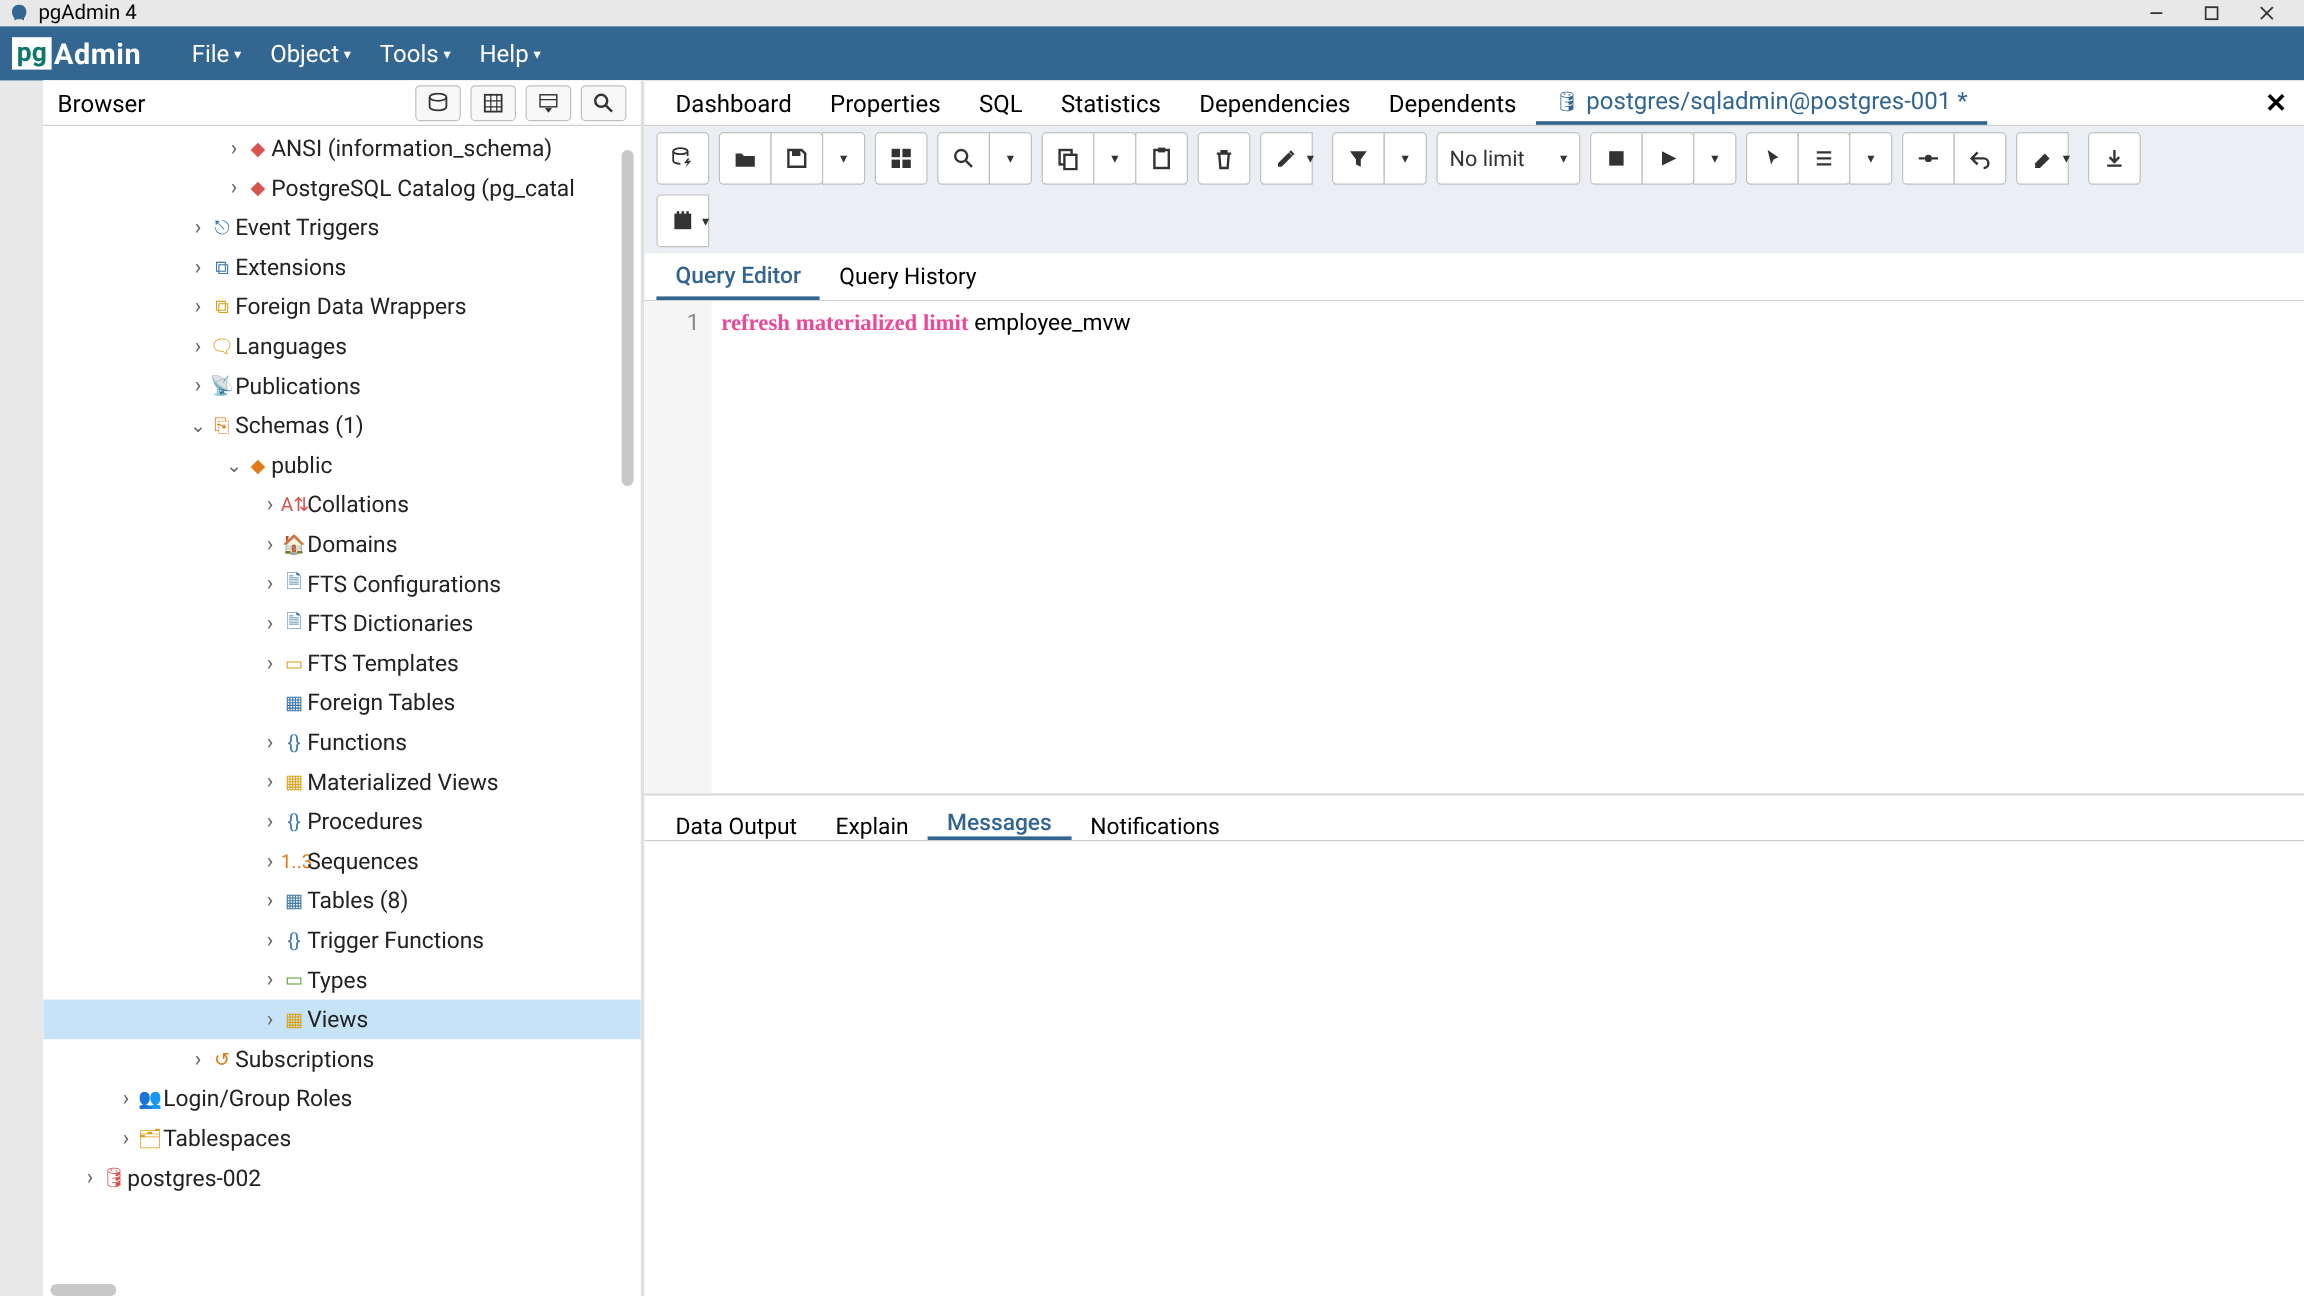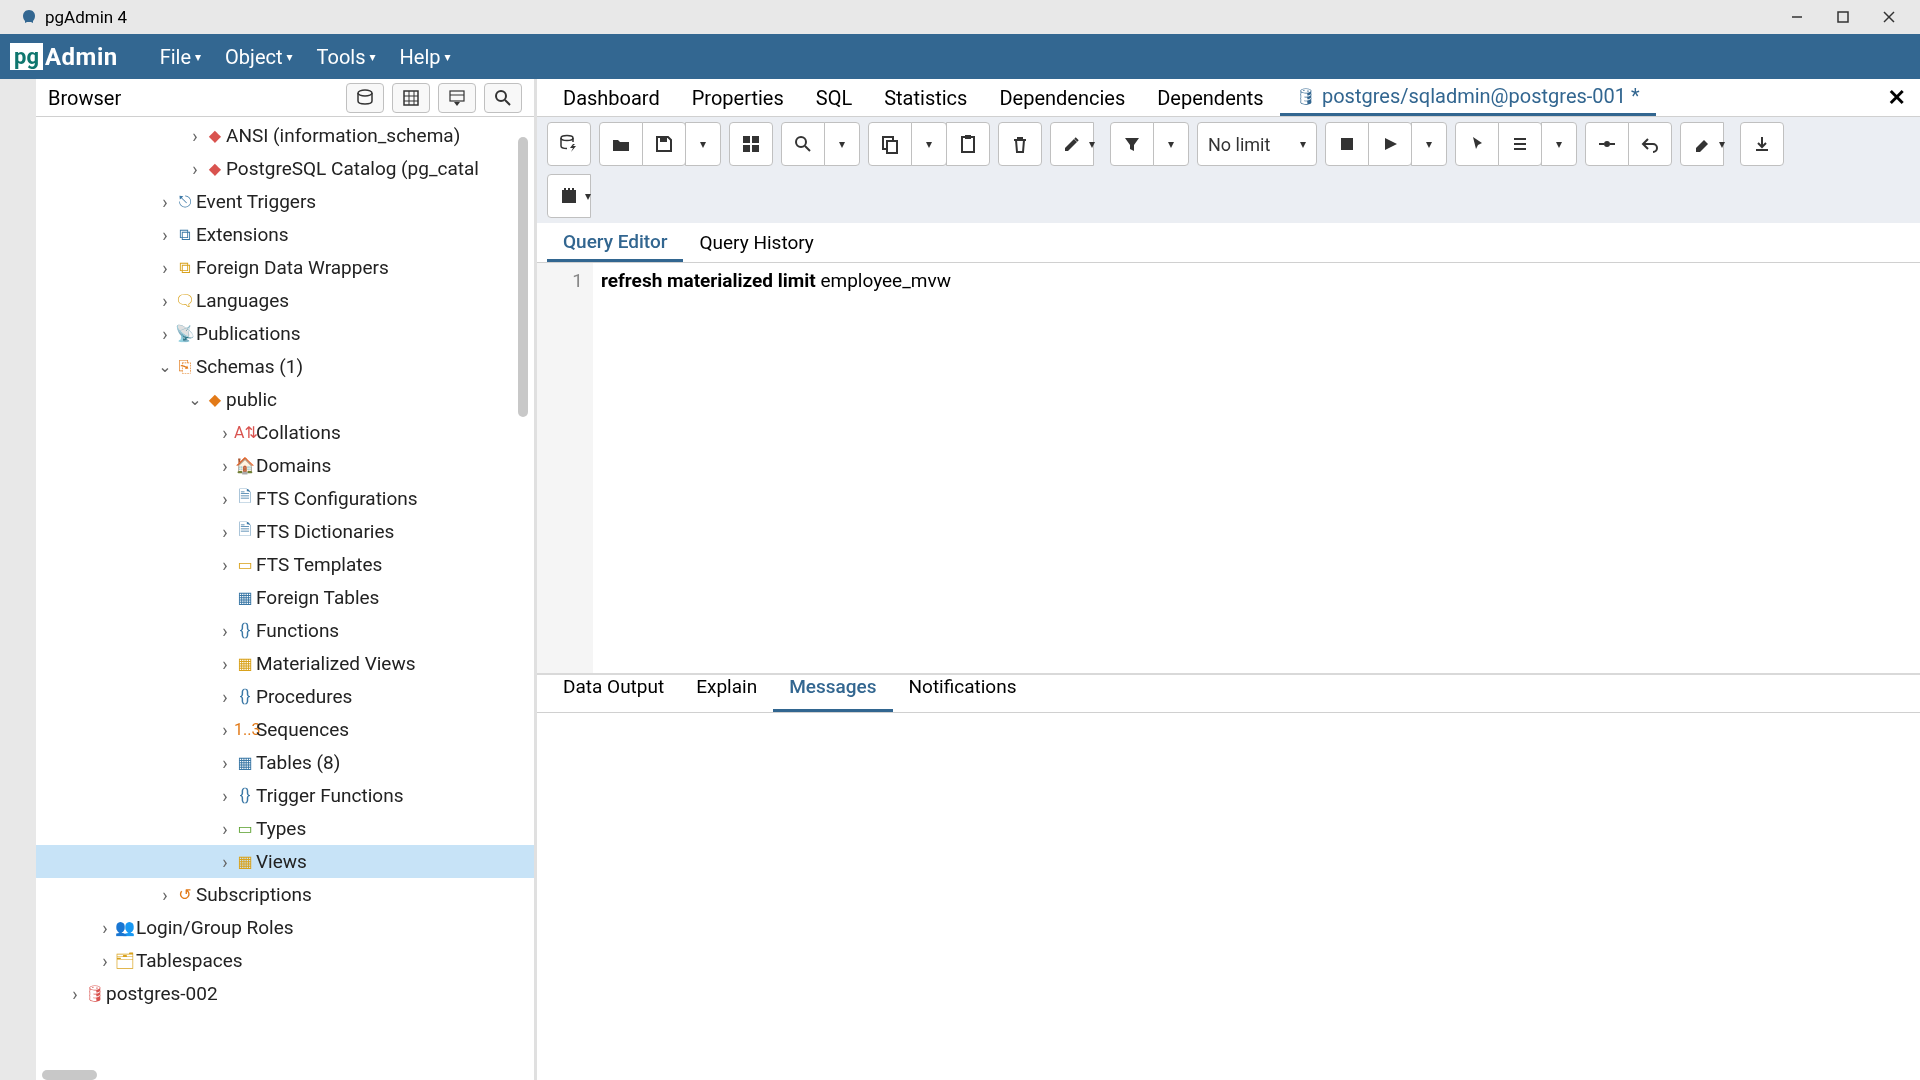--- a/index.html
+++ b/index.html
@@ -1,19 +1,19 @@
 <!DOCTYPE html>
 <html><head>
 <meta charset="utf-8">
 <style>
   * { box-sizing: border-box; margin: 0; padding: 0; font-family: -apple-system, BlinkMacSystemFont, "Segoe UI", Roboto, Helvetica, Arial, sans-serif; }
   body { width: 1920px; height: 1080px; overflow: hidden; background: #e8e8e8; display: flex; flex-direction: column; }
   
   
-  .titlebar { height: 34px; background: #e8e8e8; display: flex; align-items: center; padding: 0 8px; font-size: 17px; margin-left: 13px; }
+  .titlebar { height: 22px; background: #e8e8e8; display: flex; align-items: center; padding: 0 8px; font-size: 17px; }
   .titlebar-icon { width: 16px; height: 16px; margin-right: 8px; }
   .titlebar-spacer { flex: 1; }
   .winbtn { width: 46px; height: 34px; display: flex; align-items: center; justify-content: center; color: #333; }
 
   
   .menubar { height: 45px; background: #336791; display: flex; align-items: center; padding: 0 10px; color: #fff; font-size: 20px; }
   .logo { display:flex; align-items:center; gap:2px; margin-right: 30px; }
   .logo .pg { background:#fff; color:#0f766e; font-weight:bold; padding:1px 4px; border-radius:0; font-size:22px;}
   .logo .admin { color:#fff; font-weight:bold; font-size:24px; letter-spacing:0.5px;text-align:center;}
   .menu-item { padding: 0 12px; display:flex; align-items:center; gap:4px; height:100%; }
@@ -64,26 +64,26 @@
 
   
   .editor-tabs { height:40px; display:flex; align-items:center; border-bottom:1px solid #d0d0d0; font-size:19px; padding-left:10px;}
   .etab { padding:0 16px; height:100%; display:flex; align-items:center;}
   .etab.active { color:#326690; border-bottom:3px solid #326690; font-weight:500;}
 
   
   .editor { flex: 0 0 410px; display:flex; background:#fff; font-family: "Consolas","Menlo",monospace; font-size:19px; position:relative;}
   .gutter { width:56px; background:#f5f5f5; color:#888; text-align:right; padding:6px 10px 6px 4px;}
   .code { flex:1; padding:6px 8px; white-space:pre; }
-  .kw { color:#000000; font-weight:bold;}
+  .kw { color:#ec4899; font-weight:bold;font-family:Liberation Serif, serif;}
   .ident { color:#000;}
 
   
   .output-tabs { height:40px; display:flex; align-items:center; border-top:2px solid #d9d9d9; border-bottom:1px solid #d0d0d0; font-size:19px; padding-left:10px;}
-  .otab { padding:0 16px; height:100%; display:flex; align-items:flex-start;}
+  .otab { padding:0 16px; height:100%; display:flex; align-items:flex-end;}
   .otab.active { color:#326690; border-bottom:3px solid #326690; font-weight:500;}
 
   
   .output-body { flex:1; padding:10px 14px; font-family:"Consolas","Menlo",monospace; font-size:19px; white-space:pre-line; color:#222;}
 
   
   .ic-red { color:#d9534f;}
   .ic-blue { color:#3b78a6;}
   .ic-yellow { color:#d9a21c;}
   .ic-green { color:#5aa02c;}

